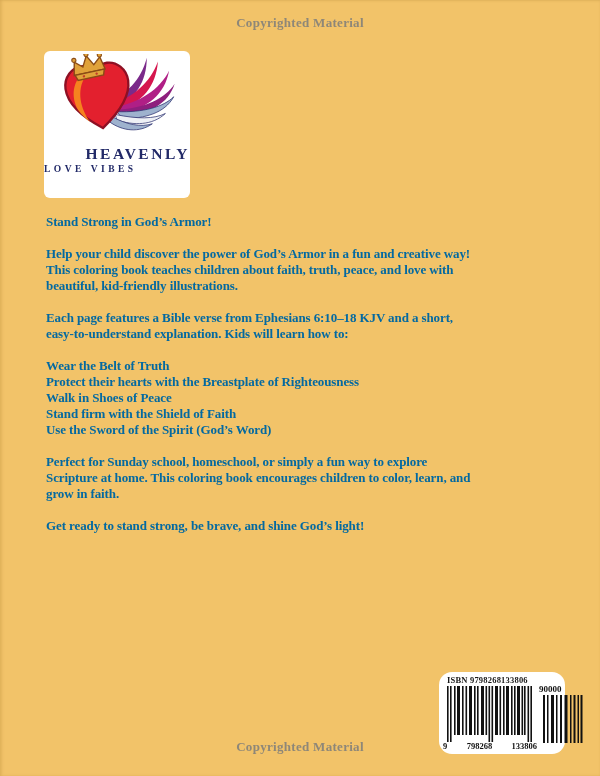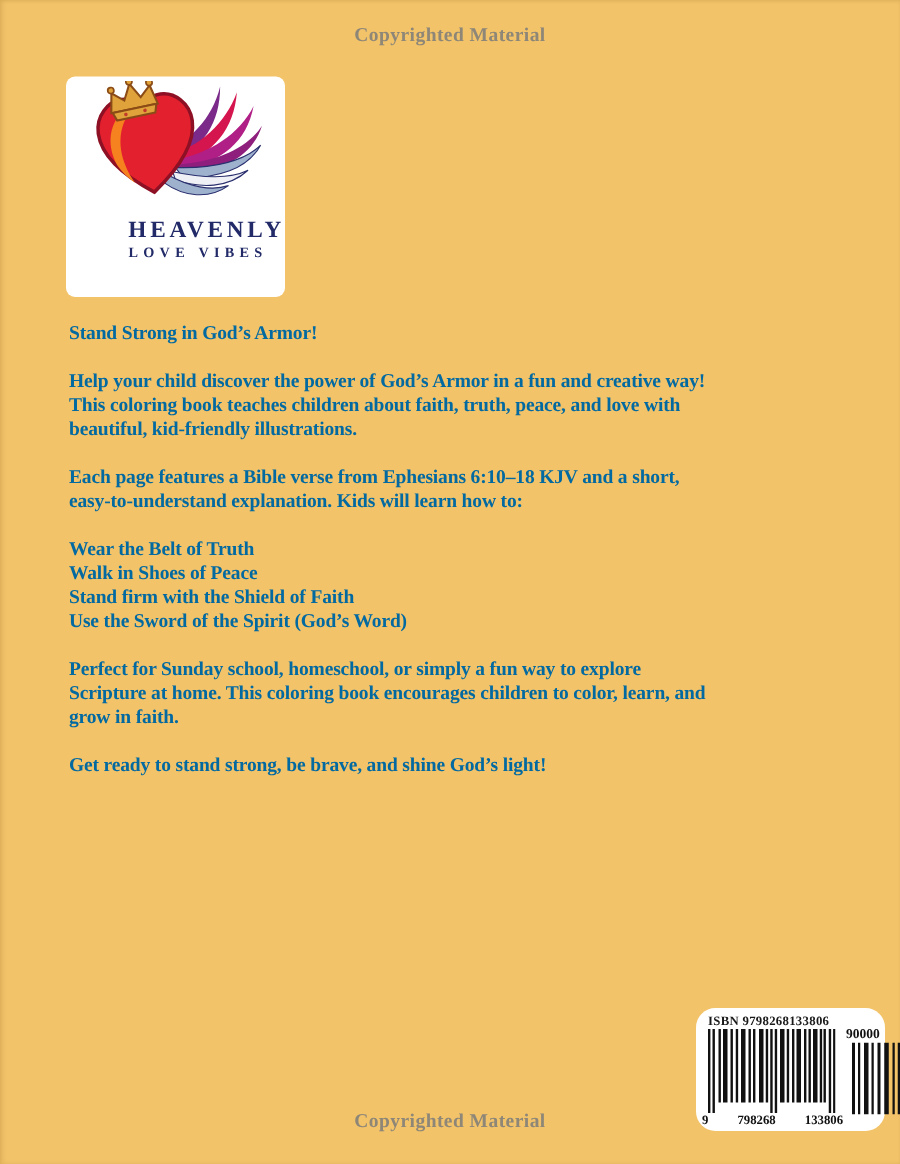--- a/index.html
+++ b/index.html
@@ -27,38 +27,38 @@
     background:#ffffff;border-radius:6px;
   }
   .logo-card svg.mark{position:absolute;left:3px;top:3px;}
   .brand{
     position:absolute;top:94px;left:0;width:100%;
     text-align:right;
     font-size:15.5px;font-weight:bold;letter-spacing:2.5px;
     color:#222a68;
   }
   .tagline{
-    position:absolute;top:113px;left:15px;width:100%;
-    text-align:center;
+    position:absolute;top:113px;left:0;width:100%;
+    text-align:left;
     font-size:9.5px;font-weight:bold;letter-spacing:3.5px;
     color:#222a68;
   }
 
   .copy{
     position:absolute;left:46px;top:214px;width:534px;
     color:#0369a1;
     font-size:13px;font-weight:bold;line-height:16px;
     letter-spacing:-0.1px;
   }
   .copy .block{white-space:pre-line;margin:0 0 16px 0;}
   .copy .list{white-space:normal;}
   .copy .list div{line-height:16px;}
 
   .barcode-card{
-    position:absolute;left:464px;top:672px;
+    position:absolute;left:439px;top:672px;
     width:126px;height:82px;
     background:#ffffff;border-radius:13px;
   }
   .isbn{
     position:absolute;left:8px;top:3px;
     font-size:8.5px;font-weight:bold;letter-spacing:0.2px;color:#1a1a1a;
   }
   .ean{position:absolute;left:8px;top:14px;}
   .digits{
     position:absolute;left:4px;top:69px;width:94px;
@@ -109,20 +109,21 @@
 
   <div class="copy">
     <div class="block heading">Stand Strong in God’s Armor!</div>
     <div class="block">Help your child discover the power of God’s Armor in a fun and creative way!
 This coloring book teaches children about faith, truth, peace, and love with
 beautiful, kid-friendly illustrations.</div>
     <div class="block">Each page features a Bible verse from Ephesians 6:10–18 KJV and a short,
 easy-to-understand explanation. Kids will learn how to:</div>
     <div class="block list">
         <div>Wear the Belt of Truth</div>
+        <div>Protect their hearts with the Breastplate of Righteousness</div>
         <div>Walk in Shoes of Peace</div>
         <div>Stand firm with the Shield of Faith</div>
         <div>Use the Sword of the Spirit (God’s Word)</div>
       </div>
     <div class="block">Perfect for Sunday school, homeschool, or simply a fun way to explore
 Scripture at home.  This coloring book encourages children to color, learn, and
 grow in faith.</div>
     <div class="block">Get ready to stand strong, be brave, and shine God’s light!</div>
   </div>
 

